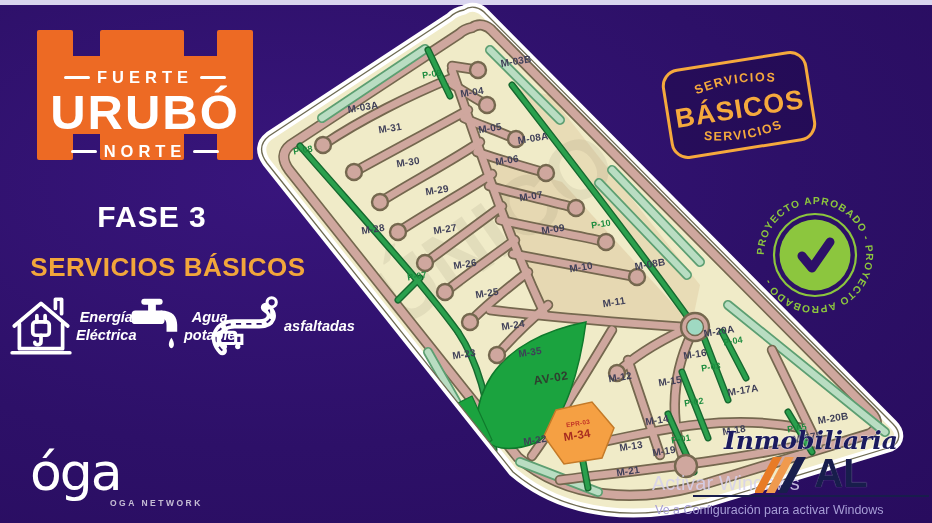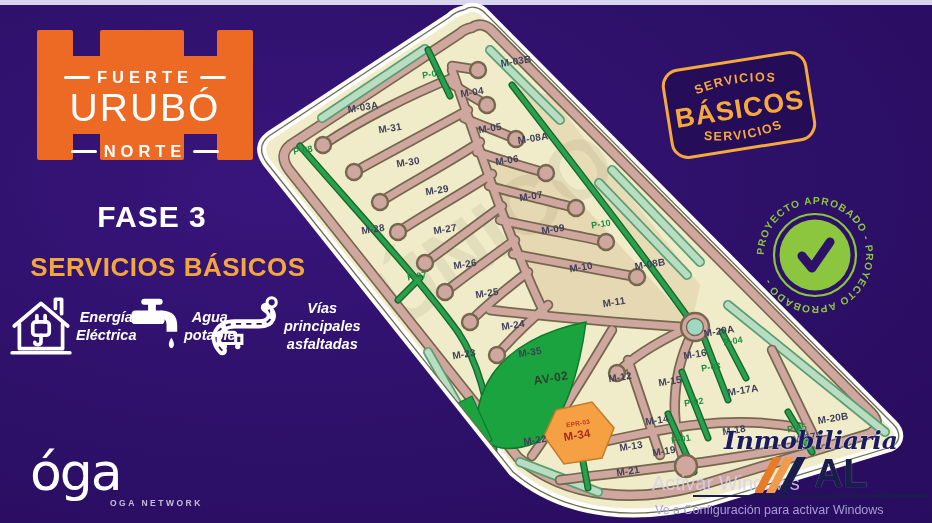--- a/index.html
+++ b/index.html
@@ -13,21 +13,21 @@
   
   .fort{position:absolute;left:28px;top:30px;width:216px;height:140px;margin-left:9px;}
   .fort .blk{position:absolute;background:#ed6a24;border-radius:2px;}
   .fort .body{left:0;top:26px;width:216px;height:78px;}
   .fort .m1{left:0;top:0;width:36px;height:130px;}
   .fort .m2{left:63px;top:0;width:84px;height:130px;}
   .fort .m3{left:180px;top:0;width:36px;height:130px;}
   .fort .txt{position:absolute;left:0;width:216px;text-align:center;color:#fff;display:flex;align-items:center;justify-content:center;gap:7px;}
   .fort .row1{top:38px;} .fort .row2{top:58px;} .fort .row3{top:112px;}
   .fort .small{font-size:16.5px;font-weight:700;letter-spacing:5px;}
-  .fort .big{font-size:39px;font-weight:400;letter-spacing:2px;line-height:1;}
+  .fort .big{font-size:49px;font-weight:700;letter-spacing:2px;line-height:1;}
   .dash{display:inline-block;width:26px;height:3px;background:#fff;border-radius:2px;}
 
   .phase{position:absolute;left:0;top:200px;width:304px;text-align:center;
     color:#fff;font-size:30px;font-weight:800;letter-spacing:1px;}
   .svc-title{position:absolute;left:0;top:252px;width:336px;text-align:center;
     color:#f2a63b;font-size:26px;font-weight:800;letter-spacing:.5px;}
 
   .svc-row{position:absolute;left:6px;top:288px;width:330px;display:flex;}
   .svc{display:flex;flex-direction:row;align-items:center;color:#fff;}
   .svc .ic{height:76px;display:flex;align-items:center;justify-content:center;}
@@ -144,21 +144,20 @@
         <path d="M12 58 C0 46 8 32 24 32 L48 32 C60 32 64 22 54 16" fill="none" stroke="#2d1068" stroke-width="1.8" stroke-dasharray="5 5"></path>
         <circle cx="60" cy="11" r="4.5" fill="none" stroke="#fff" stroke-width="3"></circle>
         <path d="M60 16 V26" stroke="#fff" stroke-width="3" stroke-linecap="round"></path>
         <rect x="8" y="40" width="17" height="11" rx="2" fill="none" stroke="#fff" stroke-width="3"></rect>
         <path d="M25 43 H31 V51 H25" fill="none" stroke="#fff" stroke-width="3"></path>
         <circle cx="14" cy="54" r="2.6" fill="#fff"></circle>
           <circle cx="27" cy="54" r="2.6" fill="#fff"></circle>
       </svg>
     </div>
     <div class="lab">
-      <div>Vías principales</div>
         <div>asfaltadas</div>
     </div>
   </div>
 </div>
 
 <div class="oga">óga</div>
 <div class="oga-cap">OGA NETWORK</div>
 
 <svg class="map" width="932" height="523" viewBox="0 0 932 523">
   <defs>

